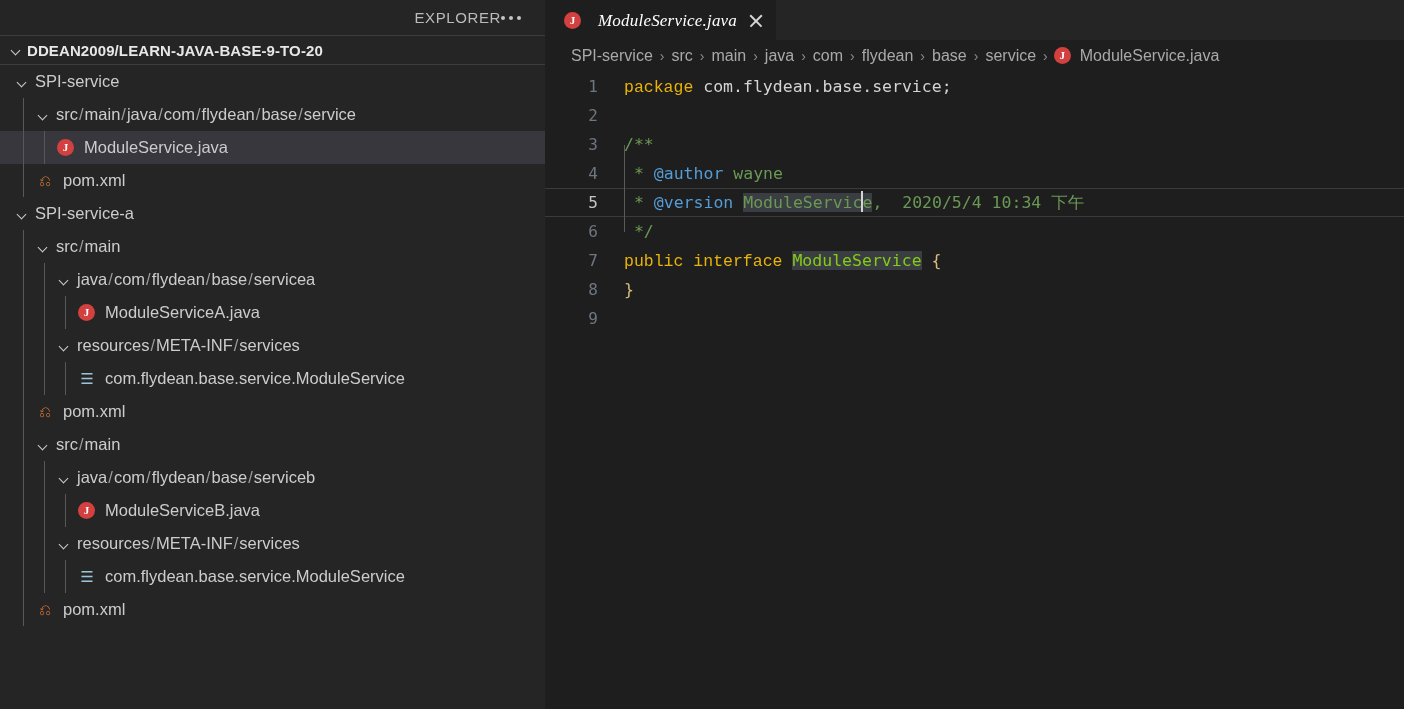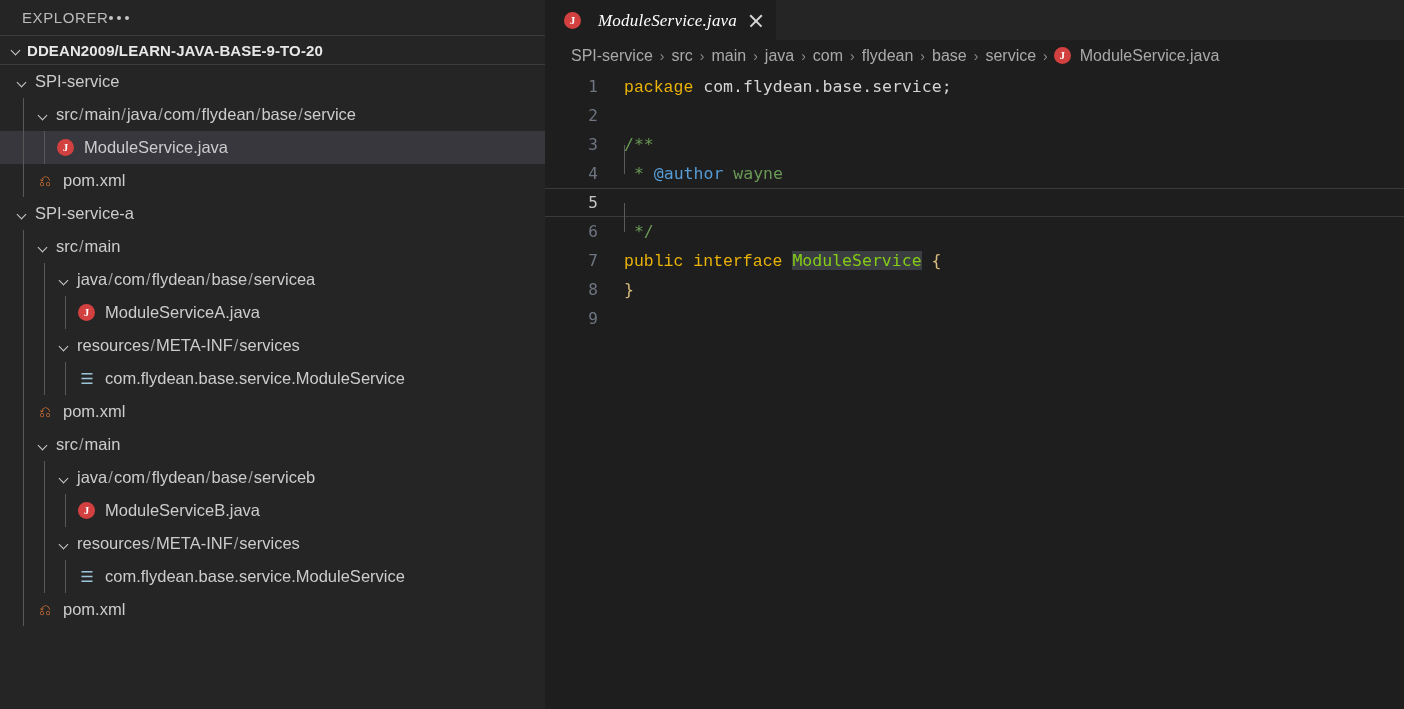--- a/index.html
+++ b/index.html
@@ -16,21 +16,21 @@
     width: 545px; height: 709px;
     background: #252526;
     flex: 0 0 545px;
     position: relative;
     overflow: hidden;
   }
   .sidebar-title {
     height: 35px;
     display: flex; align-items: center;
     padding: 0 14px 0 22px;
-    justify-content: flex-start;
+    justify-content: flex-end;
   }
   .sidebar-title .label {
     font-size: 15px; color: #bbbbbb;
     letter-spacing: .6px;
   }
   .dots { display: flex; gap: 4px; align-items: center; padding-right: 10px; cursor: pointer;}
   .dots i { width: 4px; height: 4px; background: #c5c5c5; border-radius: 50%; display:block;}
 
   .section-header {
     height: 30px; display: flex; align-items: center;
@@ -380,20 +380,21 @@
         <span class="src"><span class="cmt">/**</span></span>
       </div>
 
       <div class="line">
         <span class="ln">4</span>
         <span class="src"><span class="iguide"></span><span class="cmt"> * </span><span class="doc">@author</span><span class="cmt"> wayne</span></span>
       </div>
 
       <div class="line active">
         <span class="ln">5</span>
+        <span class="src"><span class="iguide"></span><span class="cmt"> * </span><span class="doc">@version</span><span class="cmt"> </span><span class="cmt hl"><span>ModuleServic<span class="caret"></span>e</span></span><span class="cmt">,  2020/5/4 10:34 下午</span></span>
       </div>
 
       <div class="line">
         <span class="ln">6</span>
         <span class="src"><span class="iguide"></span><span class="cmt"> */</span></span>
       </div>
 
       <div class="line">
         <span class="ln">7</span>
         <span class="src"><span class="kw">public</span><span class="plain"> </span><span class="kw">interface</span><span class="plain"> </span><span class="type selbox">ModuleService</span><span class="plain"> </span><span class="brace">{</span></span>

